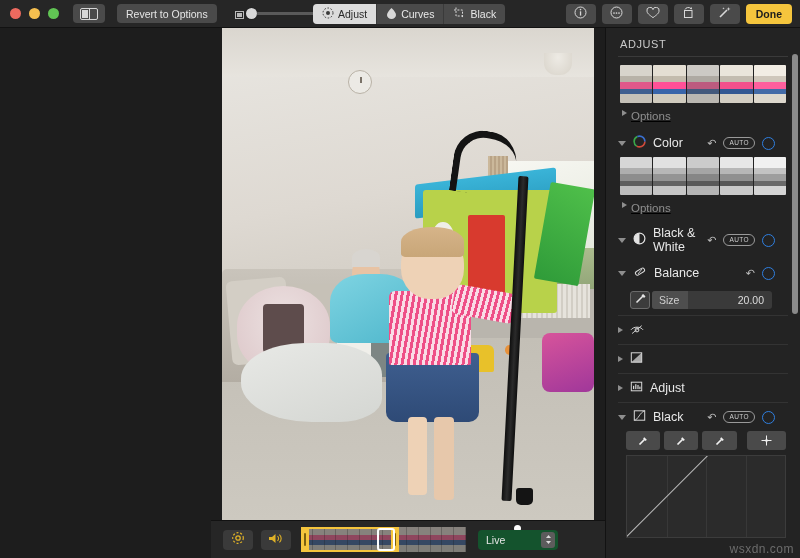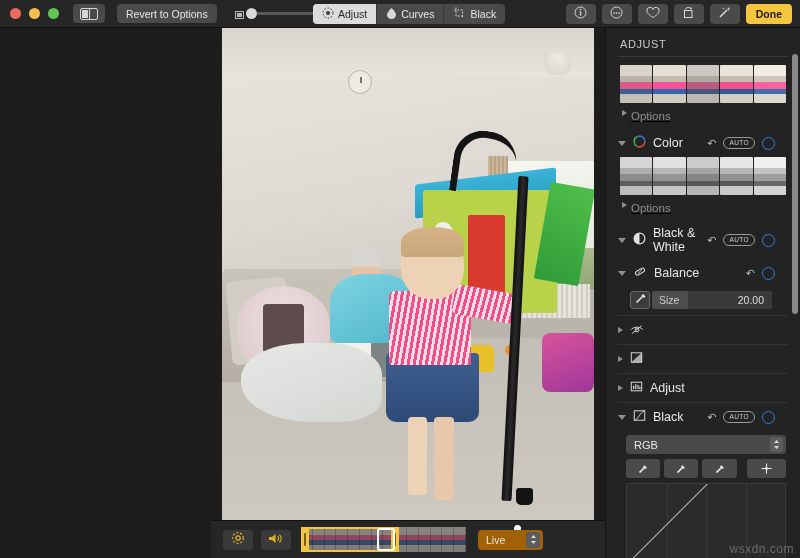--- a/index.html
+++ b/index.html
@@ -182,22 +182,22 @@
   .fs-sel { position: absolute; left: 0; top: 0; height: 100%; width: 98px;
             border: 2px solid #f5c53d; box-sizing: border-box; }
   .fs-handle { position: absolute; top: 0; height: 100%; width: 8px; background: #f5c53d; }
   .fs-handle:after { content:""; position:absolute; left:3px; top:6px; width:2px; height:13px;
             background:#7a5f10; border-radius:1px; }
   .fs-key { position: absolute; top: 1px; height: 23px; width: 18px; left: 76px;
             border: 2px solid #ffffff; border-radius: 3px; box-sizing: border-box; }
   .fs-dot { position: absolute; left: 84px; top: -9px; width: 7px; height: 7px;
             border-radius: 50%; background: #ffffff; }
   .livesel {
-    margin-left: 12px; position: relative; width: 65px; height: 20px;
-    background: #a16207; border-radius: 4px; display: flex; align-items: center;
+    margin-left: 12px; position: relative; width: 80px; height: 20px;
+    background: #14532d; border-radius: 4px; display: flex; align-items: center;
   }
   .livesel span { font-size: 10.5px; color: #e6e6e6; margin-left: 8px; }
   .livesel .stepper { position: absolute; right: 3px; top: 2px; width: 14px; height: 16px;
             background: #5c5c5c; border-radius: 3px; display:flex; align-items:center; justify-content:center; }
 
   
   .panel {
     position: absolute; left: 605px; top: 28px; width: 195px; height: 530px;
     background: #232323; border-left: 1px solid #121212; overflow: hidden;
   }
@@ -636,29 +636,20 @@
         </svg>
       </span>
       <span class="name">Black</span>
       <span class="ctrls">
         <span class="reset-arrow">↶</span>
         <span class="auto-badge">AUTO</span>
         <span class="circle-toggle"></span>
       </span>
     </div>
 
-    <div class="rgb-select">
-      <span>RGB</span>
-      <span class="stepper">
-        <svg width="7" height="11" viewBox="0 0 7 11">
-          <path d="M3.5 1 L6 4 H1 Z" fill="#dcdcdc"></path>
-          <path d="M3.5 10 L6 7 H1 Z" fill="#dcdcdc"></path>
-        </svg>
-      </span>
-    </div>
 
     <div class="dropper-row">
       <span class="dropper">
         <svg width="12" height="12" viewBox="0 0 12 12">
           <line x1="2.5" y1="9.5" x2="8" y2="4" stroke="#f0f0f0" stroke-width="1.7"></line>
           <path d="M7.3 2.3 L9.8 4.8 L8.6 6 L6.1 3.5 Z" fill="#f0f0f0"></path>
         </svg>
       </span>
       <span class="dropper">
         <svg width="12" height="12" viewBox="0 0 12 12">

